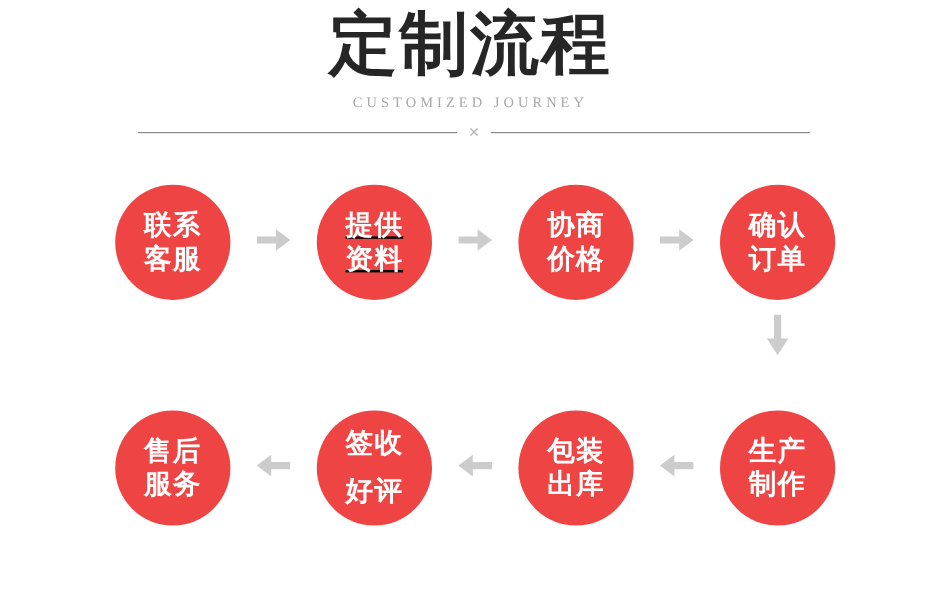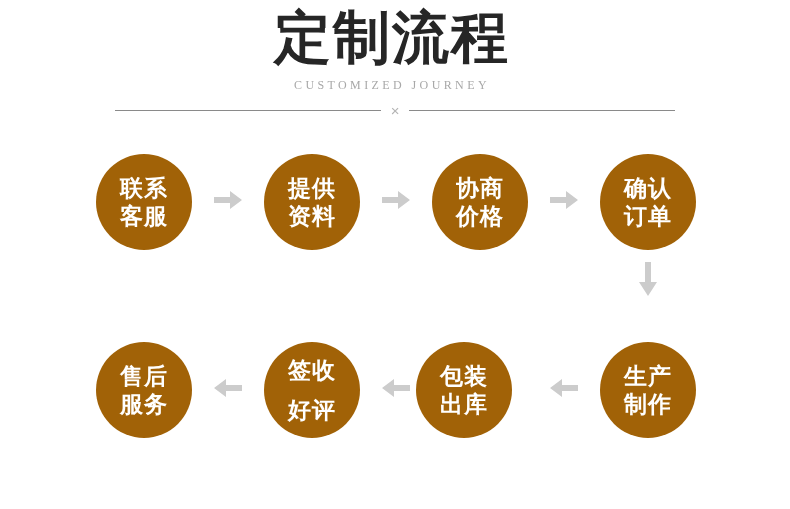--- a/index.html
+++ b/index.html
@@ -75,45 +75,45 @@
     left: 0;
     top: 0;
     width: 790px;
     height: 509px;
   }
   .node {
     position: absolute;
     width: 96px;
     height: 96px;
     border-radius: 50%;
-    background: #a16207;
+    background: #ef4444;
     display: flex;
     flex-direction: column;
     align-items: center;
     justify-content: center;
     box-sizing: border-box;
   }
   .node-line {
     color: #ffffff;
     font-size: 23px;
     line-height: 28px;
     font-weight: bold;
     letter-spacing: 1px;
     font-family: "DejaVu Sans", "Liberation Sans", sans-serif;
     white-space: nowrap;
   }
 
   
   .n1 { left: 96px;  top: 154px; }
-  .n2 { left: 264px; top: 154px; }
+  .n2 { left: 264px; top: 154px; text-decoration: underline; }
   .n3 { left: 432px; top: 154px; }
   .n4 { left: 600px; top: 154px; }
   
   .n5 { left: 600px; top: 342px; }
-  .n6 { left: 416px; top: 342px; }
+  .n6 { left: 432px; top: 342px; }
   .n7 { left: 264px; top: 342px; gap: 12px; }
   .n8 { left: 96px;  top: 342px; align-items: center; }
 
   
   .arrow {
     position: absolute;
     color: #cccccc;
   }
   .arrow svg { display: block; }
 

